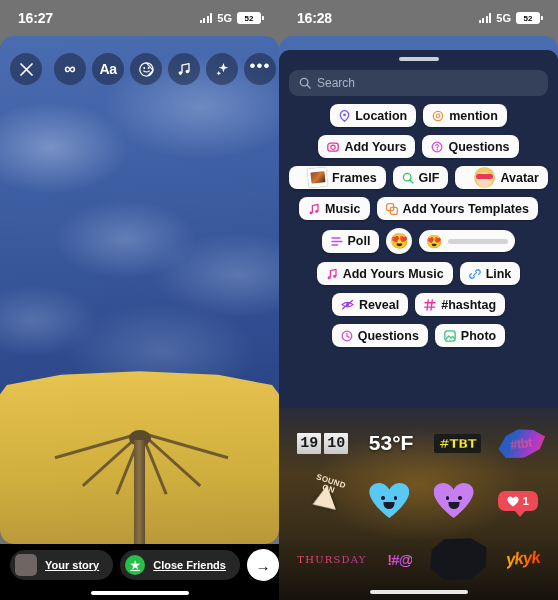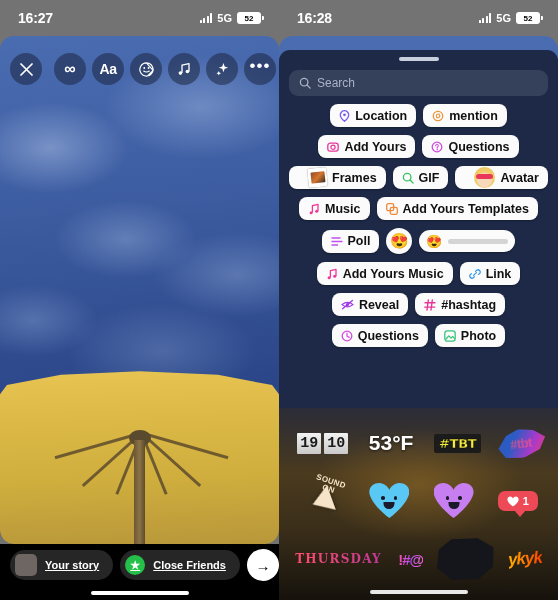--- a/index.html
+++ b/index.html
@@ -234,21 +234,21 @@
   .likebadge {
     position:relative; background:#ed4956; border-radius:7px; padding:4px 9px;
     display:flex; align-items:center; gap:4px; color:#fff; font-size:11px; font-weight:bold;
   }
   .likebadge::after {
     content:""; position:absolute; left:16px; bottom:-6px;
     border-left:6px solid transparent; border-right:6px solid transparent;
     border-top:7px solid #ed4956;
   }
   .thursday {
-    font-size:12px; font-weight:bold; letter-spacing:1.2px;
+    font-size:10px; font-weight:normal; letter-spacing:1.2px;
     background:linear-gradient(90deg,#ff4d6d,#c0399a);
     -webkit-background-clip:text; background-clip:text; color:transparent;
     font-family:"DejaVu Serif", serif;
   }
   .cuss {
     font-size:15px; font-weight:bold; letter-spacing:-1px;
     background:linear-gradient(100deg,#ff4fa3,#b44cf0,#ff6bd6);
     -webkit-background-clip:text; background-clip:text; color:transparent;
   }
   .imdead {

